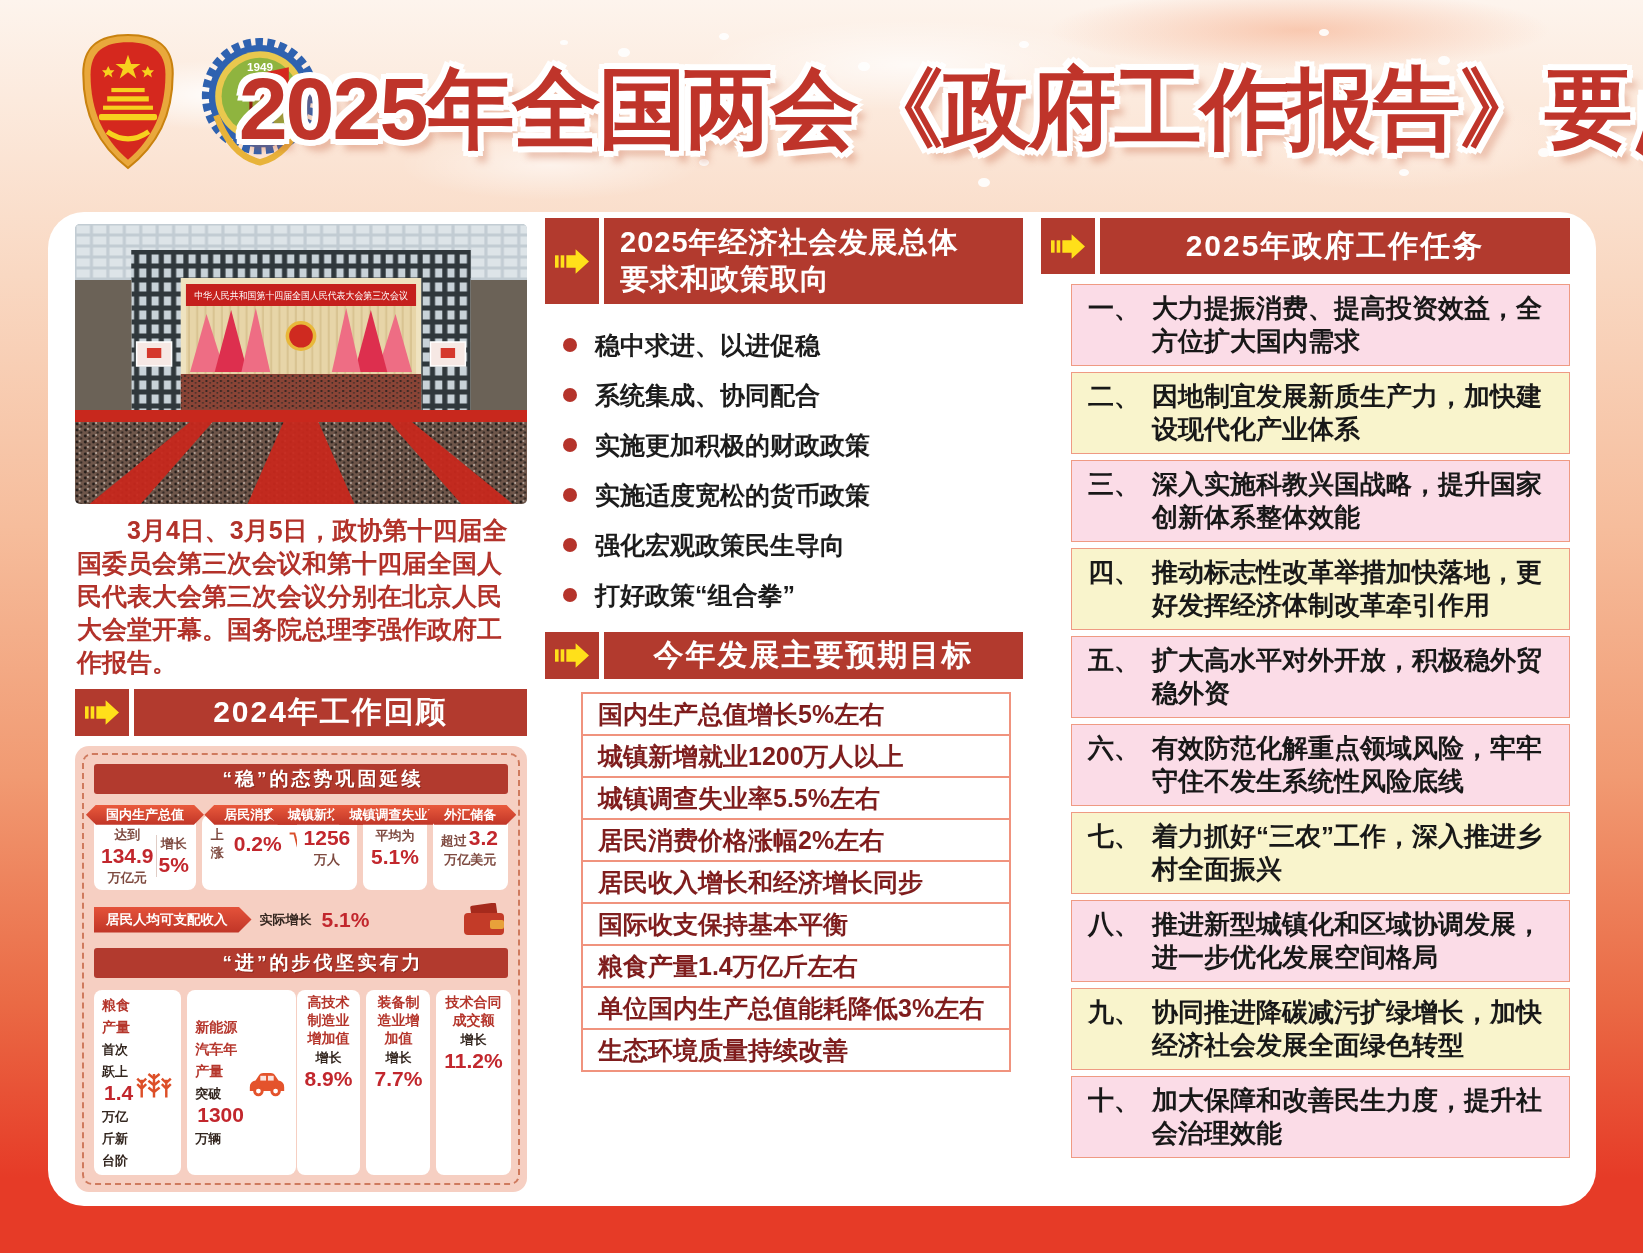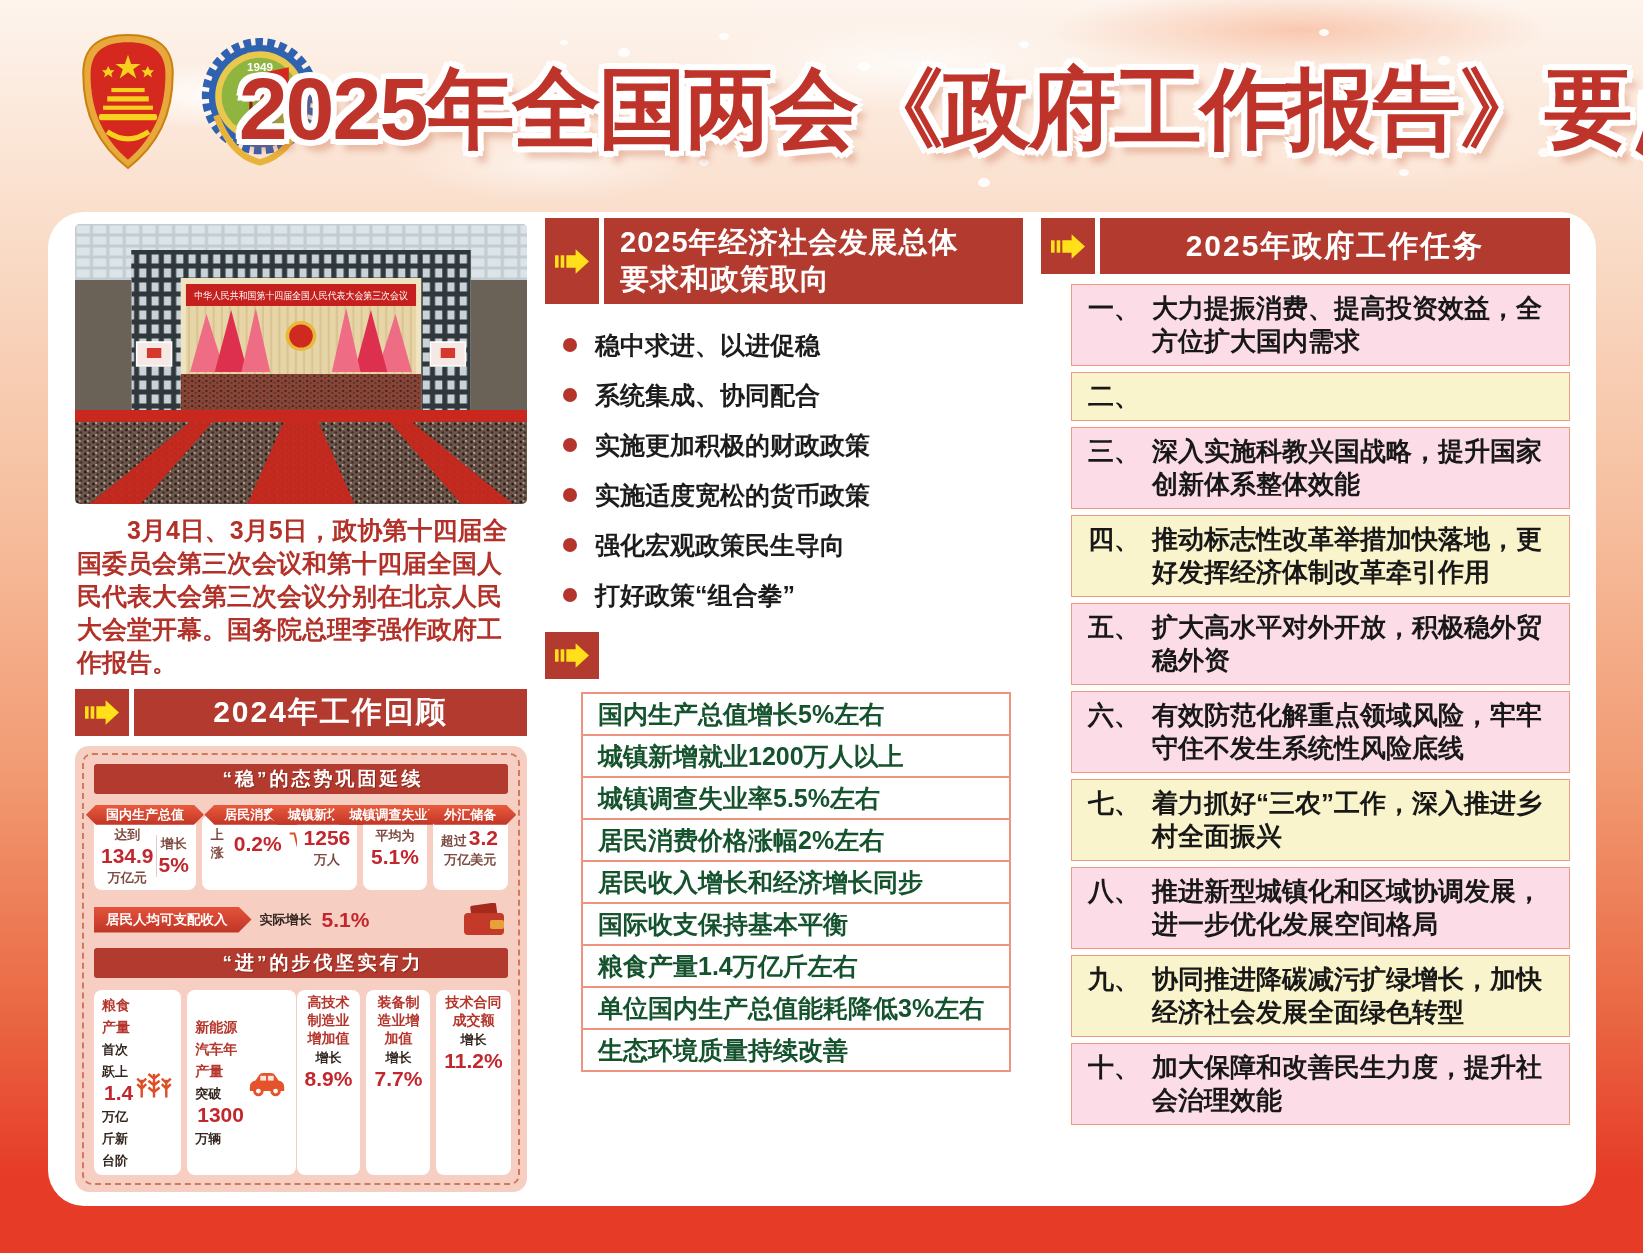--- a/index.html
+++ b/index.html
@@ -83,21 +83,21 @@
   .gflex { display:flex; align-items:center; text-align:left; padding:4px 8px; }
   .gtxt { flex:1; line-height:21px; }
 
   
   .bullets { margin:16px 0 0 10px; flex:none; }
   .bullet { display:flex; align-items:center; height:50px; font-size:25px; font-weight:bold; color:#1c1c1c; }
   .dot { width:14px; height:14px; border-radius:50%; background:#b5342b; margin:0 18px 0 8px; flex:none; }
   .t2bar { margin-top:12px; }
   .targets { margin:13px 12px 0 36px; }
   .trow { background:#fff; border:2px solid var(--row-border,#f0937e); margin-top:-2px; height:44px;
-    display:flex; align-items:center; padding:0 15px; font-size:25px; font-weight:bold; color:#14532d; white-space:nowrap; overflow:hidden; }
+    display:flex; align-items:center; padding:0 15px; font-size:25px; font-weight:bold; color:#7f1d1d; white-space:nowrap; overflow:hidden; }
   .trow:first-child { margin-top:0; }
 
   
   .tasks { margin:10px 0 0 30px; display:flex; flex-direction:column; gap:6px; flex:1; min-height:0; }
   .task { display:flex; padding:7px 12px 7px 16px; border:1.5px solid #ef9a83; font-size:26px; font-weight:bold; color:#181818; line-height:33px; }
   .task .no { width:64px; flex:none; }
   .task .txt { flex:1; }
   .task.pink { background:var(--task-pink,#fbdce7); }
   .task.yellow { background:var(--task-yellow,#f9f4cc); }
 </style>
@@ -376,20 +376,21 @@
           <span>打好政策“组合拳”</span>
         </div>
       </div>
 
     <div class="hbar t2bar">
       <div class="abox">
           <svg viewBox="0 0 33 26" width="34" height="27">
             <use href="#hdr-arrow"></use>
           </svg>
         </div>
+      <div class="hmain">今年发展主要预期目标</div>
     </div>
 
     <div class="targets" id="target-rows">
         <div class="trow">国内生产总值增长5%左右</div>
         <div class="trow">城镇新增就业1200万人以上</div>
         <div class="trow">城镇调查失业率5.5%左右</div>
         <div class="trow">居民消费价格涨幅2%左右</div>
         <div class="trow">居民收入增长和经济增长同步</div>
         <div class="trow">国际收支保持基本平衡</div>
         <div class="trow">粮食产量1.4万亿斤左右</div>
@@ -407,20 +408,21 @@
         </div>
       <div class="hmain">2025年政府工作任务</div>
     </div>
     <div class="tasks" id="task-list">
         <div class="task pink">
           <span class="no">一、</span>
           <span class="txt">大力提振消费、提高投资效益，全方位扩大国内需求</span>
         </div>
         <div class="task yellow">
           <span class="no">二、</span>
+          <span class="txt">因地制宜发展新质生产力，加快建设现代化产业体系</span>
         </div>
         <div class="task pink">
           <span class="no">三、</span>
           <span class="txt">深入实施科教兴国战略，提升国家创新体系整体效能</span>
         </div>
         <div class="task yellow">
           <span class="no">四、</span>
           <span class="txt">推动标志性改革举措加快落地，更好发挥经济体制改革牵引作用</span>
         </div>
         <div class="task pink">

